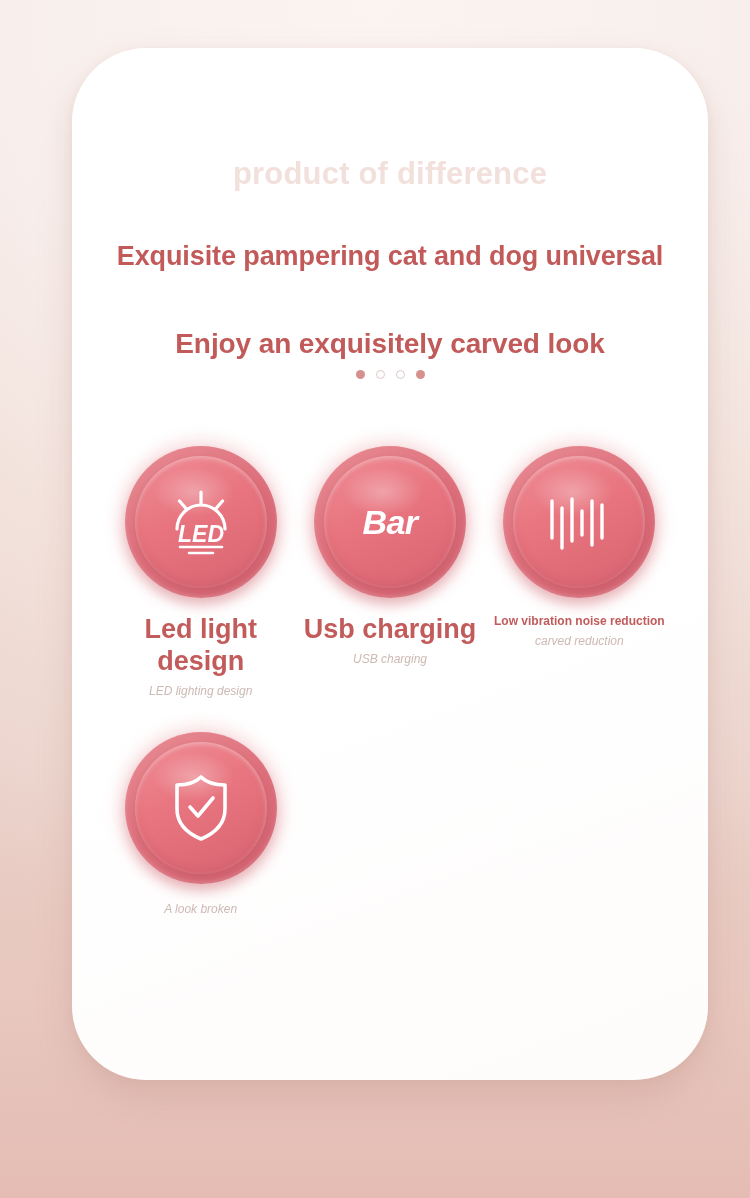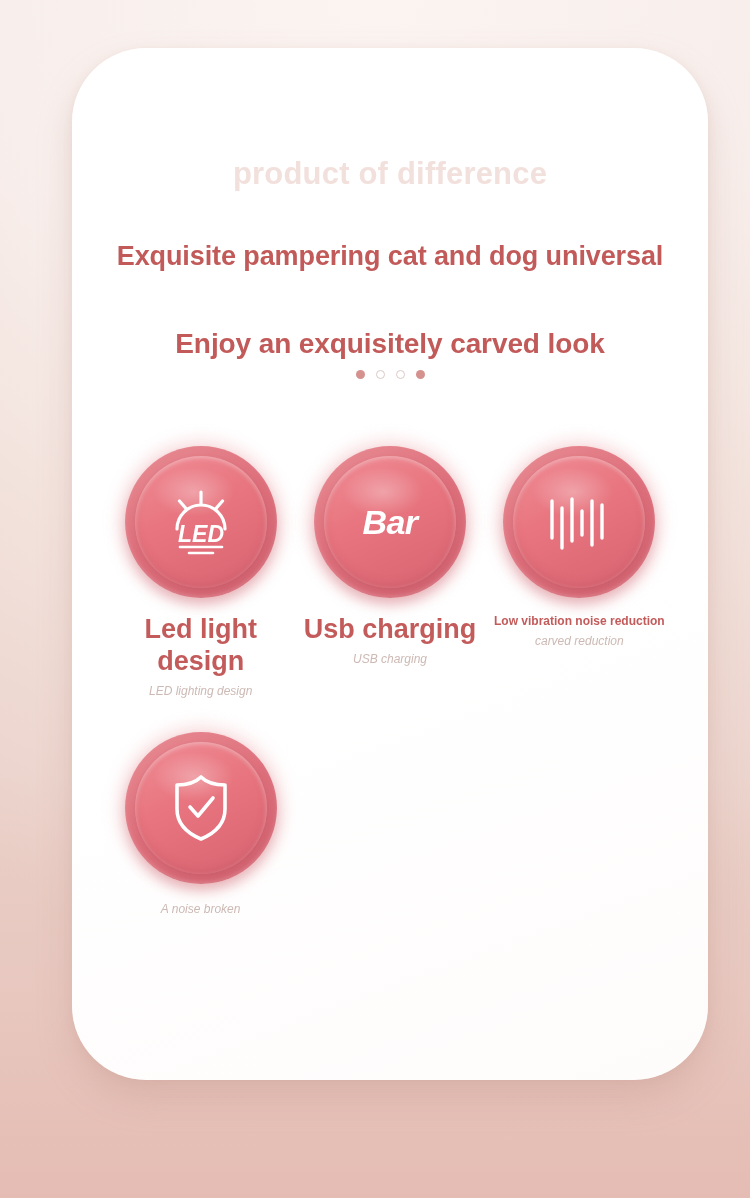--- a/index.html
+++ b/index.html
@@ -224,17 +224,17 @@
       <div class="btn-wrap">
         <div class="btn-ring">
           <div class="btn-face">
             <svg class="icon-svg" width="62" height="70" viewBox="0 0 62 70" fill="none" stroke="#ffffff" stroke-width="3.6" stroke-linecap="round" stroke-linejoin="round">
               <path d="M31 4 C24 11 14 12 7 12 L7 36 C7 52 19 61 31 66 C43 61 55 52 55 36 L55 12 C48 12 38 11 31 4 Z"></path>
               <polyline points="20,34 28,43 43,25"></polyline>
             </svg>
           </div>
         </div>
       </div>
-      <div class="cap-sub">A noise broken</div>
+      <div class="cap-sub">A look broken</div>
     </div>
 
   </div>
 </div>
 
 </body></html>

